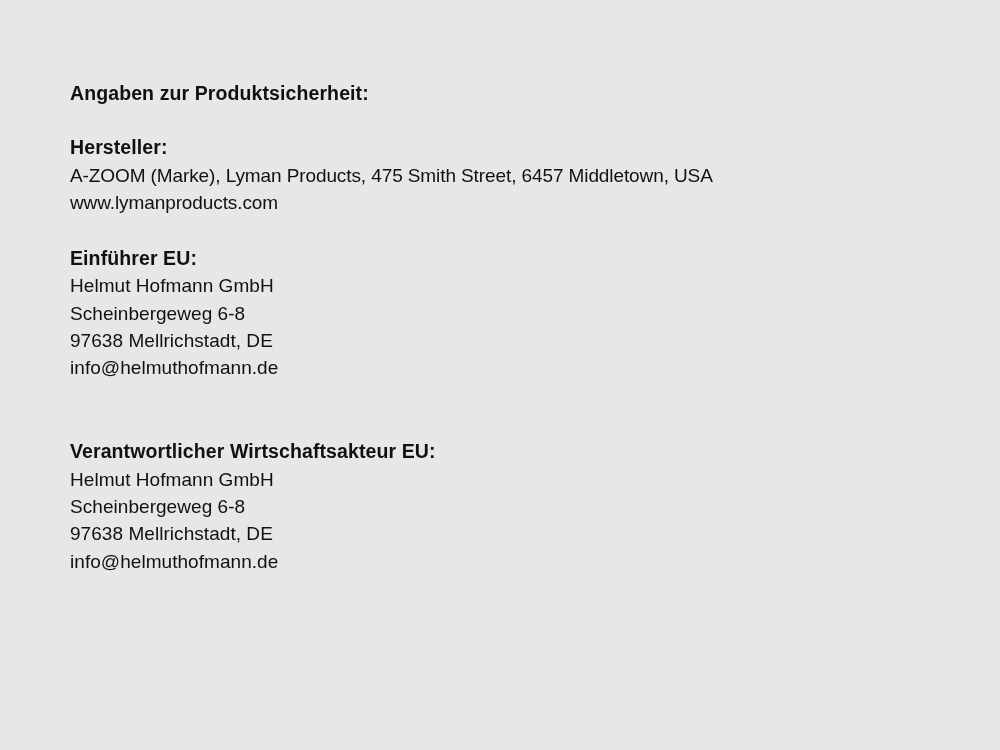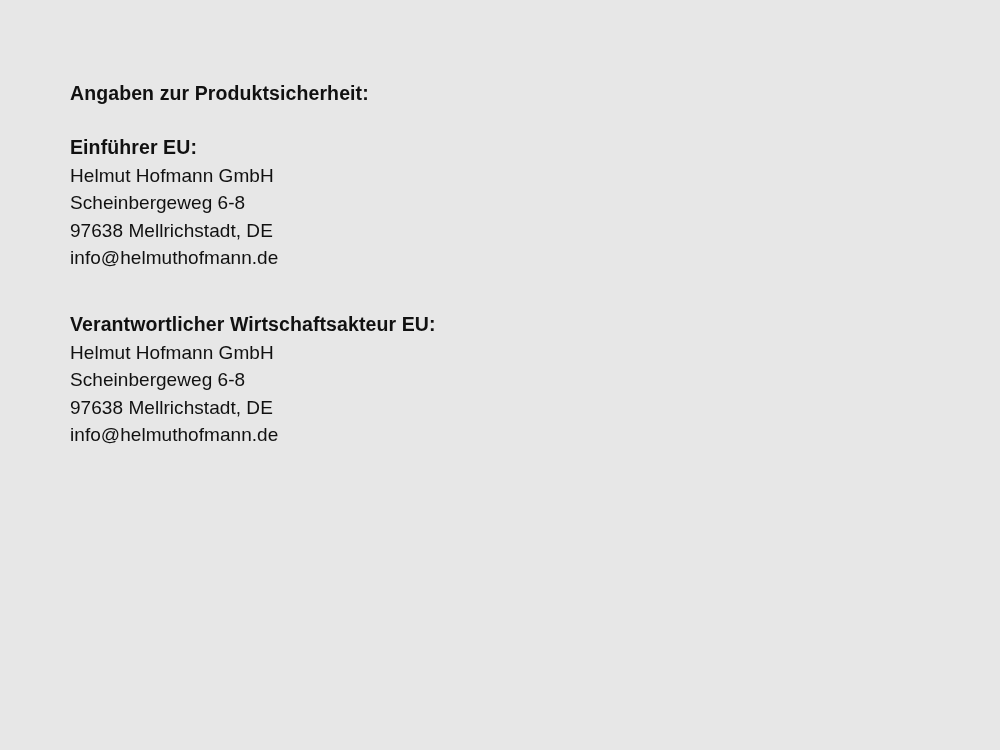--- a/index.html
+++ b/index.html
@@ -34,21 +34,21 @@
     margin: 33px 0 0 0;
     max-width: 860px;
     letter-spacing: 0.05px;
   }
   .block {
     margin-top: 28px;
   }
   .block.tight {
   }
   .block.gap-lg {
-    margin-top: 40px;
+    margin-top: 56px;
   }
   .block-title {
     font-size: 19.5px;
     font-weight: bold;
     line-height: 1.42;
     letter-spacing: 0.1px;
   }
   .line {
     font-size: 19px;
     line-height: 1.44;
@@ -59,20 +59,25 @@
   }
 </style>
 </head>
 <body>
 
 <div class="page">
 
   <div class="heading">Angaben zur Produktsicherheit:</div>
 
 
+  <div class="block">
+    <div class="block-title">Hersteller:</div>
+    <div class="line addr">A-ZOOM (Marke), Lyman Products, 475 Smith Street, 6457 Middletown, USA</div>
+    <div class="line addr">www.lymanproducts.com</div>
+  </div>
 
   <div class="block tight">
     <div class="block-title">Einführer EU:</div>
     <div class="line">Helmut Hofmann GmbH</div>
     <div class="line">Scheinbergeweg 6-8</div>
     <div class="line">97638 Mellrichstadt, DE</div>
     <div class="line">info@helmuthofmann.de</div>
   </div>
 
   <div class="block gap-lg">

